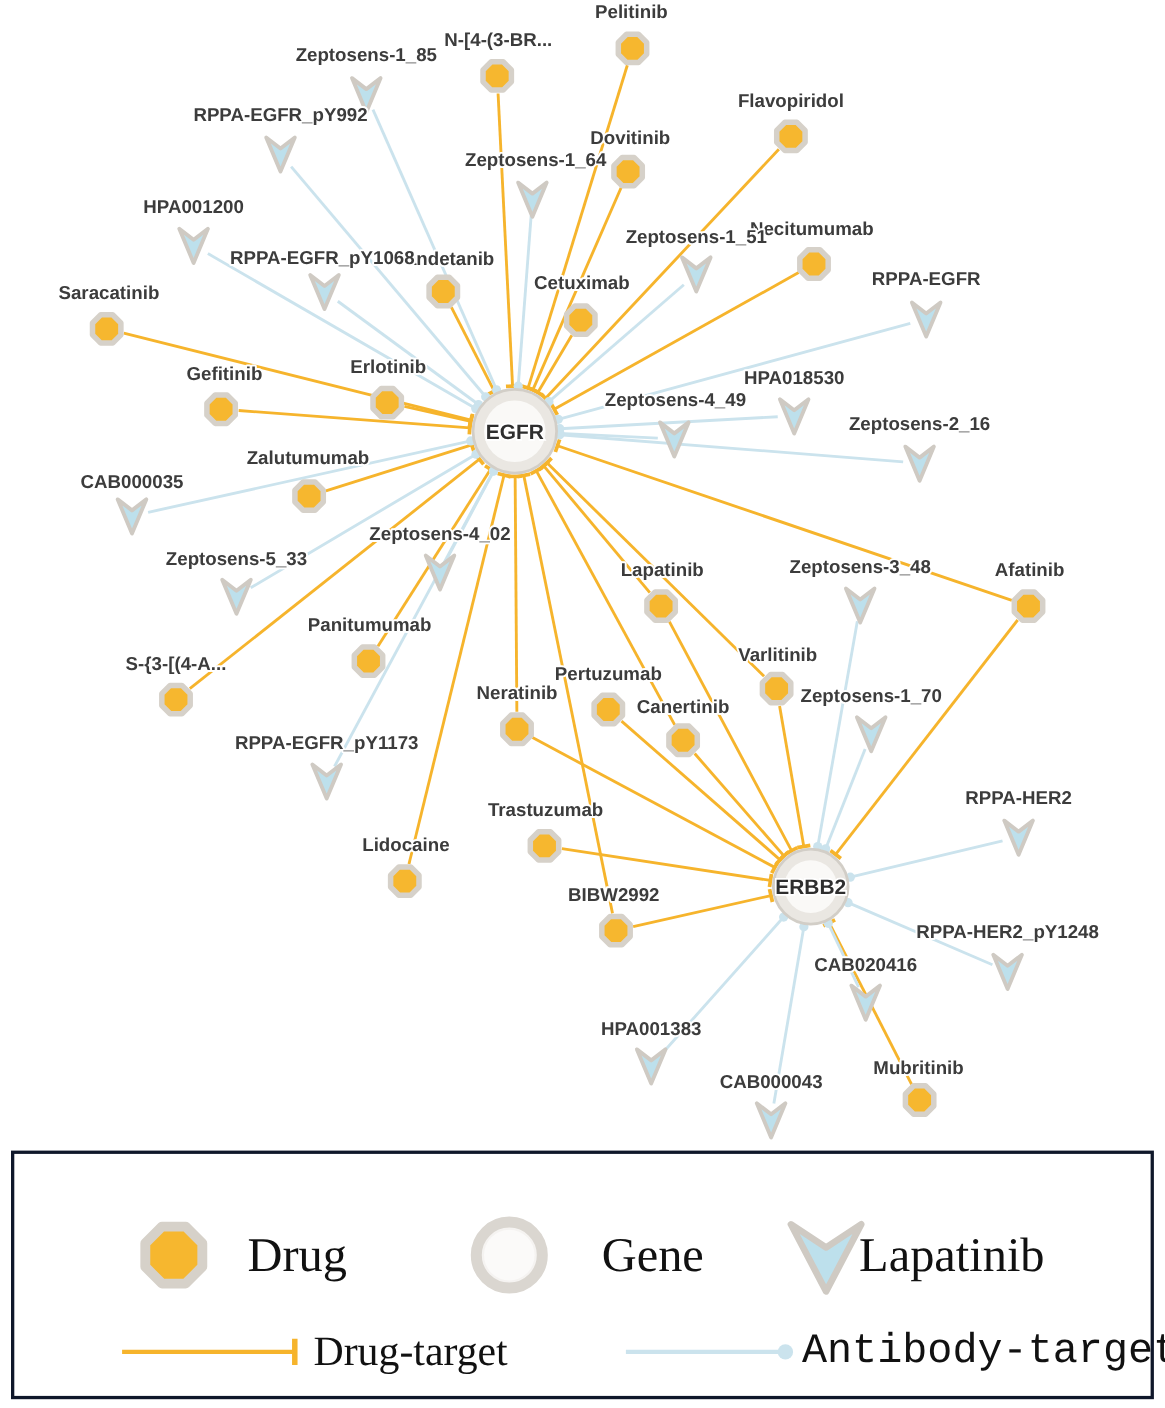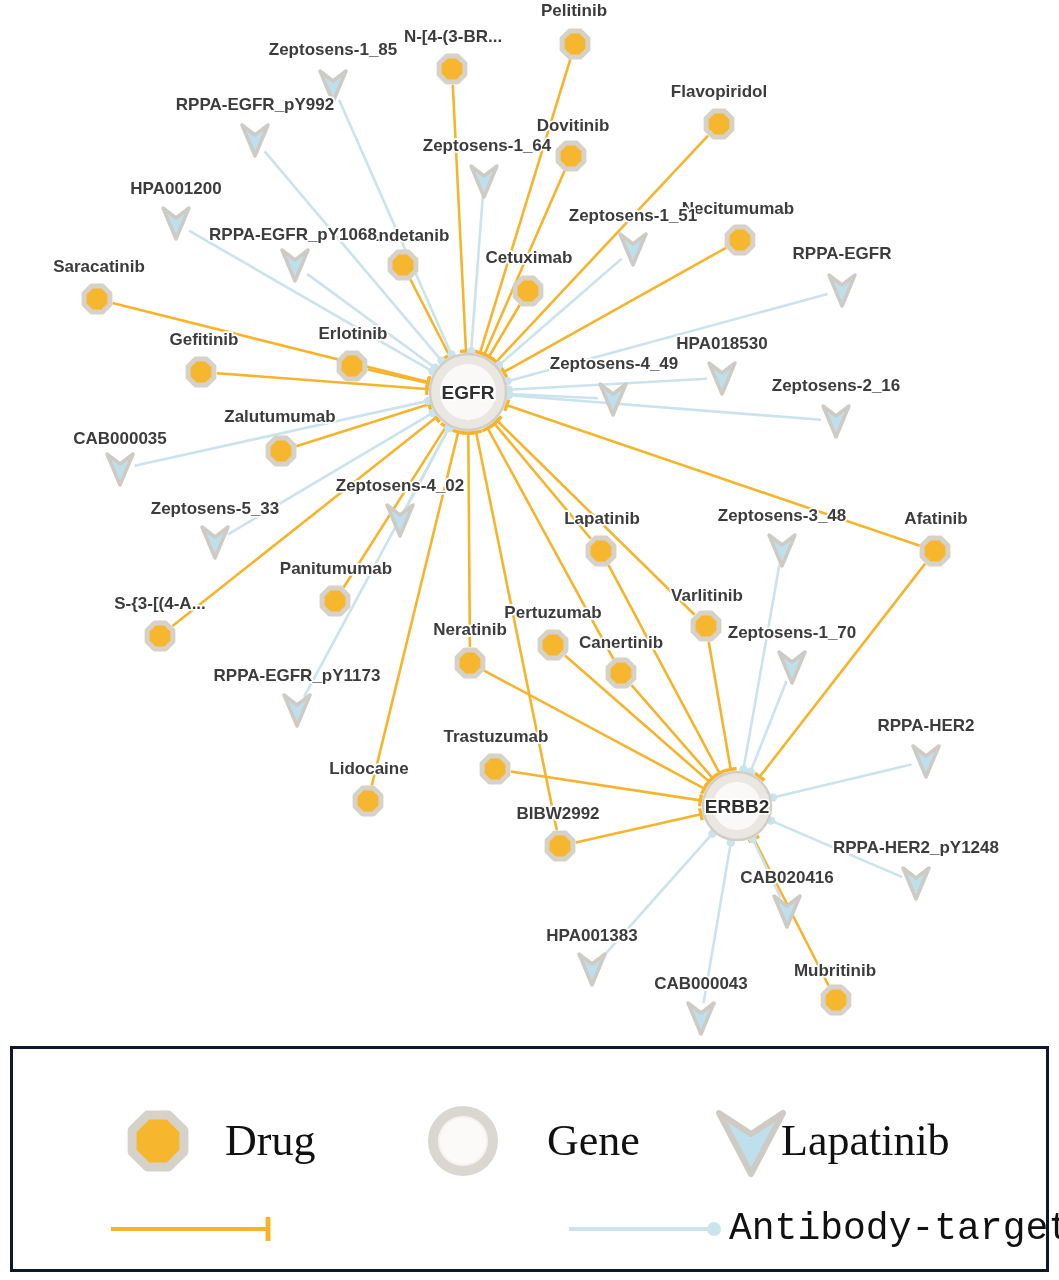--- a/index.html
+++ b/index.html
@@ -445,20 +445,21 @@
 
     <svg class="lg-icon lg-antibody-icon" width="90" height="90" viewBox="0 0 90 90">
       <path d="M 13 17 L 45 38 L 77 17 L 45 78 Z" fill="#BDE0EC" stroke="#CFCAC3" stroke-width="6" stroke-linejoin="round"></path>
     </svg>
     <div class="lg-label lg-antibody-label">Lapatinib</div>
 
     <svg class="lg-edge lg-drug-edge" width="175" height="32" viewBox="0 0 175 32">
       <line x1="3" y1="16" x2="160" y2="16" stroke="#F6B42C" stroke-width="4"></line>
       <line x1="160" y1="4" x2="160" y2="28" stroke="#F6B42C" stroke-width="5"></line>
     </svg>
+    <div class="lg-edge-label lg-drug-edge-label">Drug-target</div>
 
     <svg class="lg-edge lg-antibody-edge" width="160" height="32" viewBox="0 0 160 32">
       <line x1="3" y1="16" x2="142" y2="16" stroke="#CBE3ED" stroke-width="4"></line>
       <circle cx="148" cy="16" r="7" fill="#CBE3ED"></circle>
     </svg>
     <div class="lg-edge-label lg-antibody-edge-label">Antibody-target</div>
 
   </div>
 </div>
 

